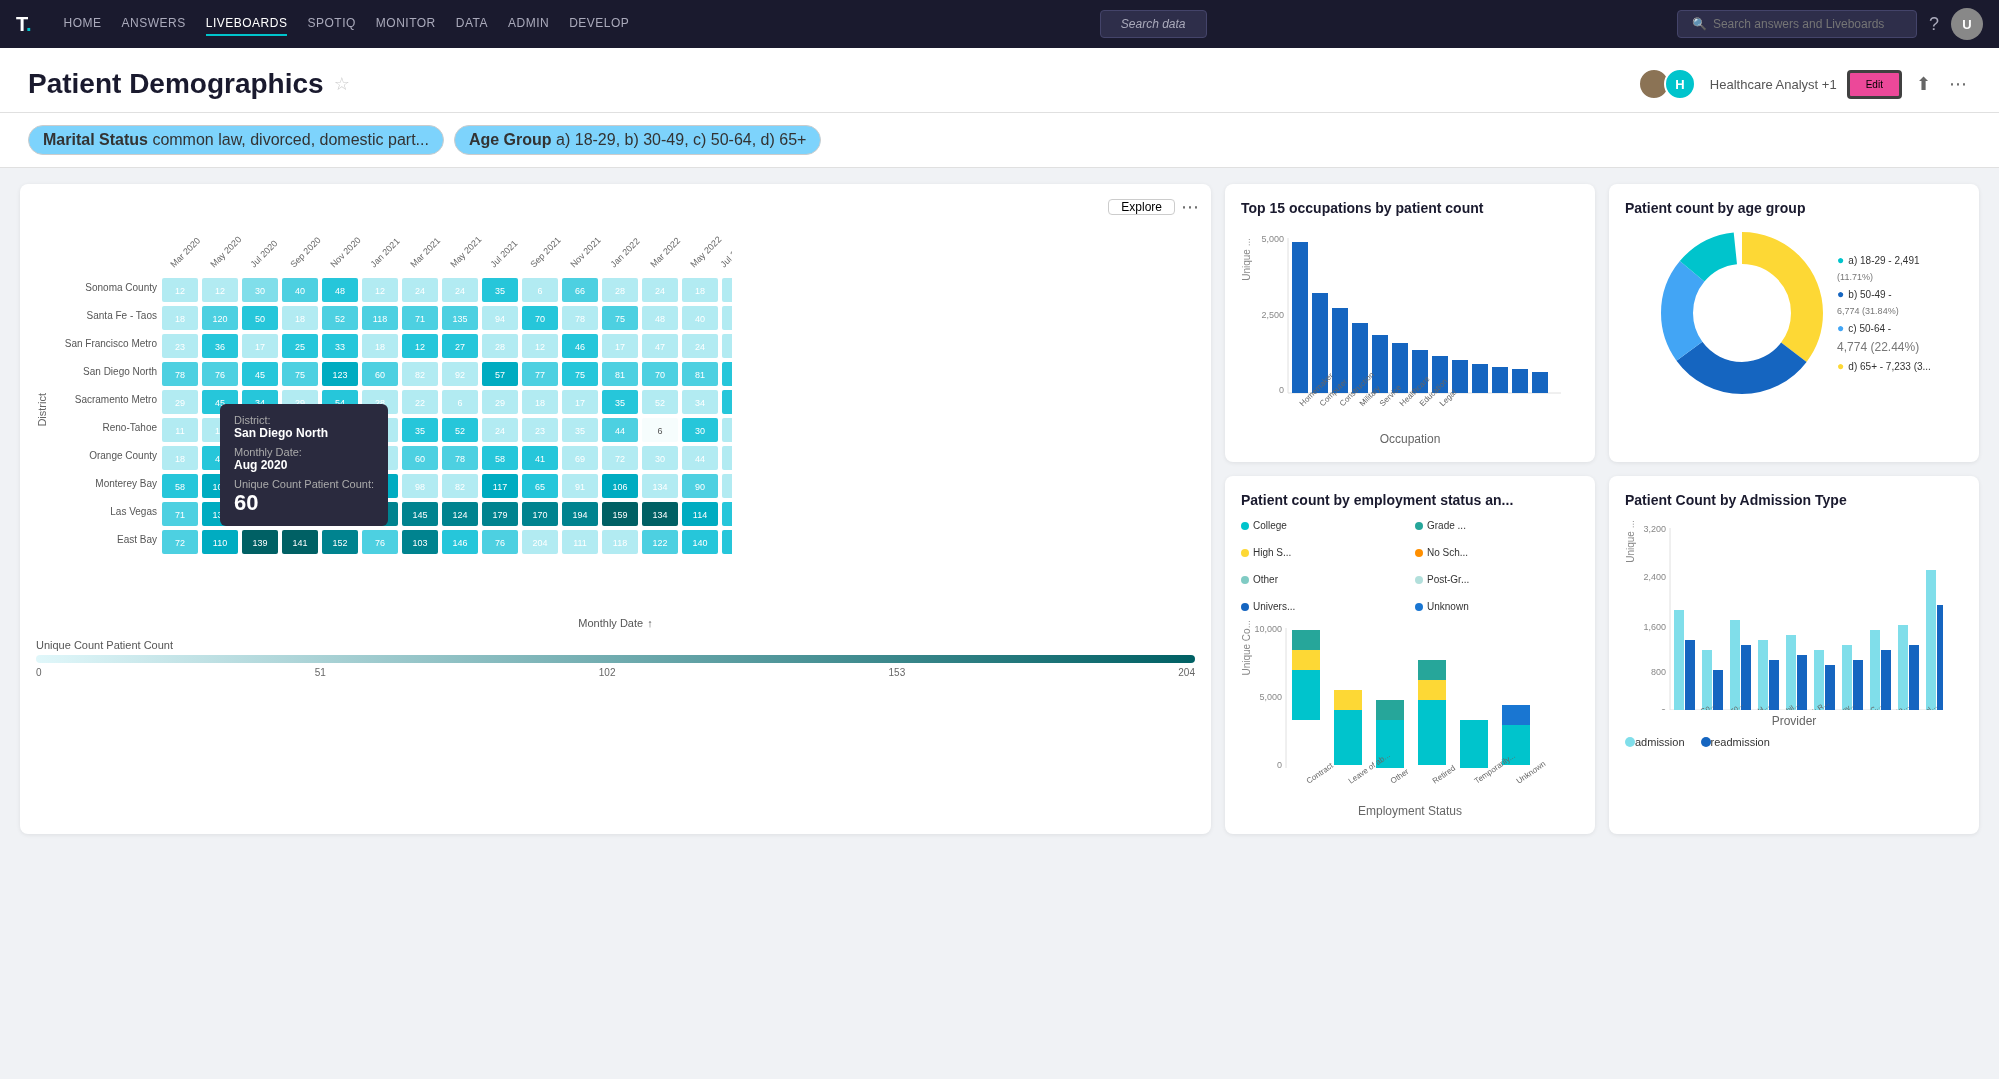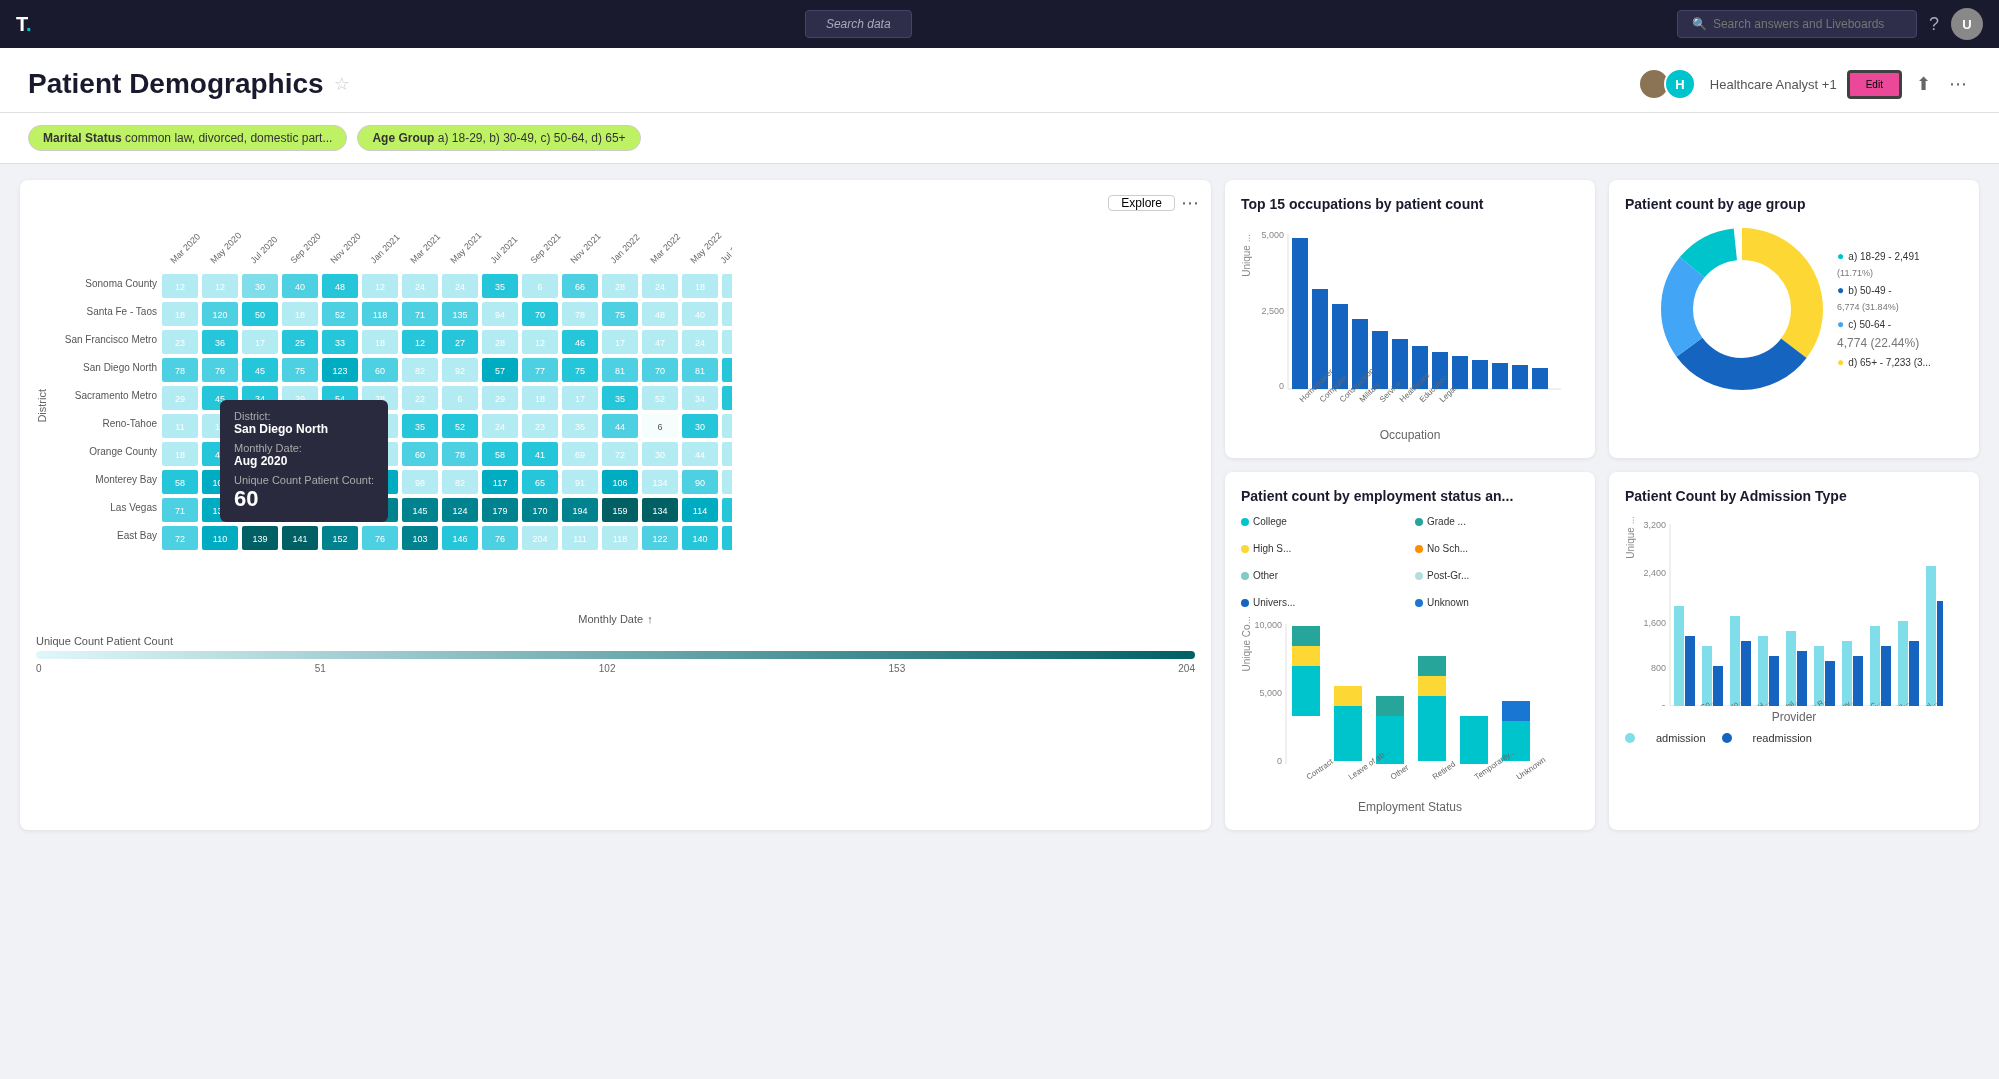--- a/index.html
+++ b/index.html
@@ -27,21 +27,21 @@
     .user-avatars { display: flex; align-items: center; }
     .user-avatar { width: 32px; height: 32px; border-radius: 50%; border: 2px solid white; margin-right: -6px; }
     .user-avatar.img1 { background: #8b7355; }
     .user-avatar.img2 { background: #00c4cc; display: flex; align-items: center; justify-content: center; color: white; font-weight: bold; font-size: 13px; }
     .analyst-text { font-size: 13px; color: #555; margin-left: 10px; }
     .edit-btn { background: #ec4899; border: 3px solid #404040; padding: 6px 16px; border-radius: 4px; cursor: pointer; font-size: 10px; font-weight: 500; }
     .icon-btn { background: transparent; border: none; cursor: pointer; color: #666; font-size: 18px; padding: 4px; }
 
     
     .filter-bar { background: white; padding: 12px 28px; border-bottom: 1px solid #e0e0e0; display: flex; gap: 10px; flex-wrap: wrap; }
-    .filter-chip { background: #bef264; border: 1px solid #ccc; border-radius: 20px; padding: 5px 14px; font-size: 12px; color: #333; cursor: pointer; }
+    .filter-chip { background: #7dd3fc; border: 1px solid #ccc; border-radius: 20px; padding: 5px 14px; font-size: 16px; color: #333; cursor: pointer; }
     .filter-chip strong { font-weight: 600; }
 
     
     .main-content { padding: 16px 20px; display: grid; grid-template-columns: 1fr 370px 370px; gap: 14px; }
 
     
     .card { background: white; border-radius: 8px; padding: 16px; box-shadow: 0 1px 4px rgba(0,0,0,0.08); overflow: hidden; position: relative; }
     .card-title { font-size: 14px; font-weight: 600; color: #1a1a2e; margin-bottom: 12px; }
     .card-toolbar { position: absolute; top: 12px; right: 12px; display: flex; gap: 6px; align-items: center; }
     .explore-btn { background: white; border: 1px solid #ccc; padding: 0 12px; border-radius: 4px; cursor: pointer; font-size: 12px; }
@@ -60,28 +60,38 @@
     .tooltip-box .t-count { font-size: 22px; font-weight: 700; color: white; }
     .chart-axis-label { text-align: center; font-size: 12px; color: #666; margin-top: 4px; }
 
     
     .emp-legend { display: grid; grid-template-columns: 1fr 1fr; gap: 16px 10px; font-size: 10px; margin-bottom: 8px; }
     .emp-legend-item { display: flex; align-items: center; gap: 4px; }
     .emp-dot { width: 8px; height: 8px; border-radius: 50%; }
 
     
     .adm-legend { display: flex; gap: 16px; font-size: 11px; margin-top: 8px; }
-    .adm-legend-item { display: flex; align-items: center; gap: 21px; }
+    .adm-legend-item { display: flex; align-items: center; gap: 0; }
     .adm-dot { width: 10px; height: 10px; border-radius: 50%; }
   </style>
 </head>
 <body>
 
 <nav class="navbar">
   <div class="navbar-logo">T<span>.</span></div>
+  <div class="nav-links">
+    <a class="nav-link">HOME</a>
+    <a class="nav-link">ANSWERS</a>
+    <a class="nav-link active">LIVEBOARDS</a>
+    <a class="nav-link">SPOTIQ</a>
+    <a class="nav-link">MONITOR</a>
+    <a class="nav-link">DATA</a>
+    <a class="nav-link">ADMIN</a>
+    <a class="nav-link">DEVELOP</a>
+  </div>
   <button class="nav-search-btn">Search data</button>
   <div class="nav-right">
     <div class="nav-search-bar">
       <span>🔍</span>
       <input type="text" placeholder="Search answers and Liveboards" style="">
     </div>
     <span class="nav-icon">?</span>
     <div class="avatar" style="background:#888;display:flex;align-items:center;justify-content:center;color:white;font-size:13px;font-weight:bold;">U</div>
   </div>
 </nav>

